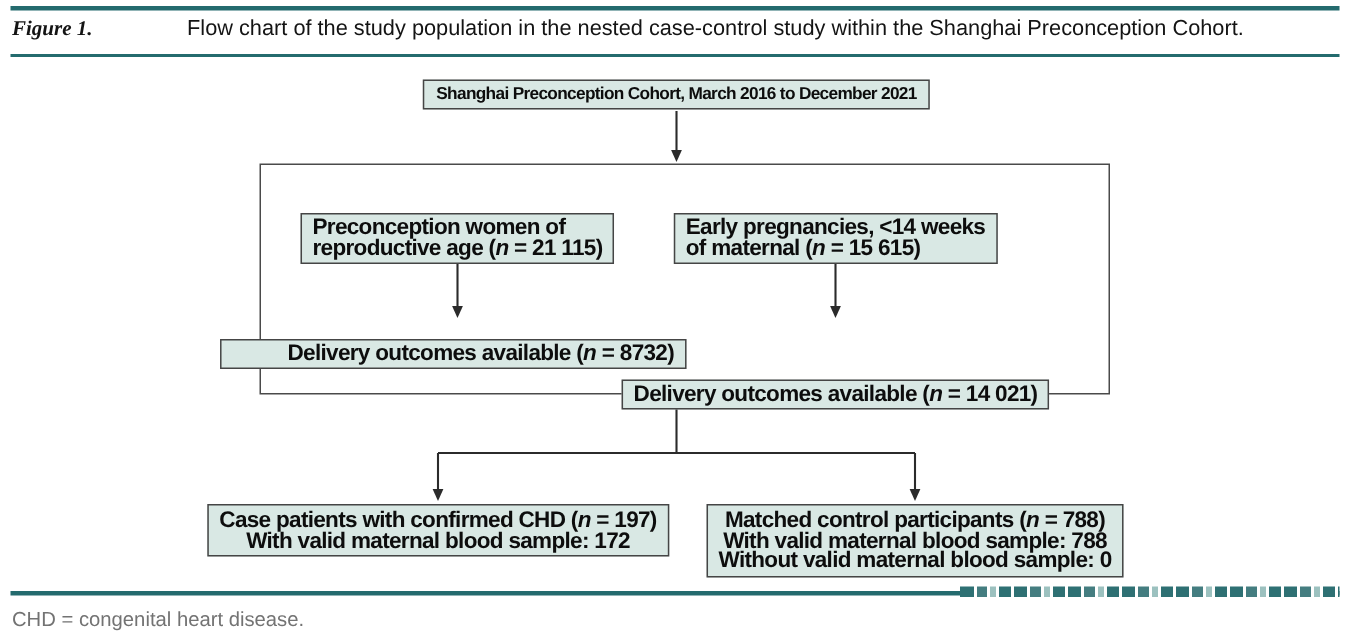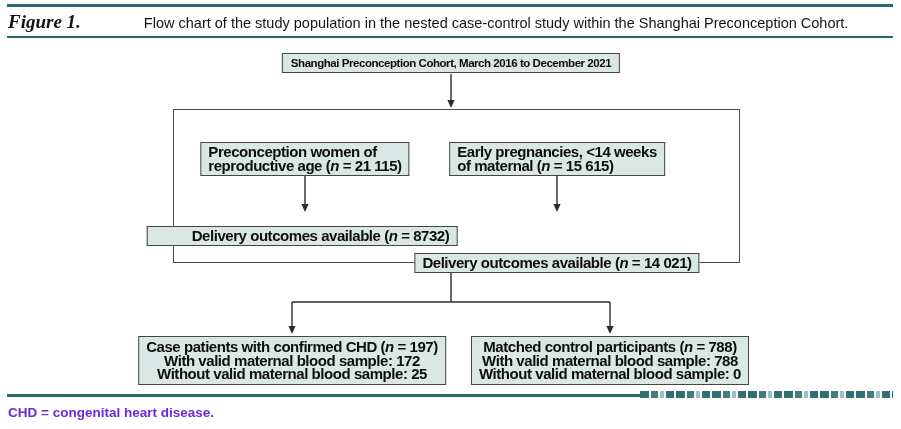--- a/index.html
+++ b/index.html
@@ -6,21 +6,21 @@
   .screen {
     position:relative; width:901px; height:429px; background:#ffffff;
     font-family:"Liberation Sans", sans-serif; overflow:hidden;
   }
   .rule { position:absolute; left:7px; width:886px; background:#246b6e; }
   .rule-top { top:4px; height:3px; }
   .rule-under { top:36px; height:2px; }
   .rule-bottom { top:394px; height:3px; }
 
   .figure-title { position:absolute; left:8px; top:11px; font-size:14.5px; color:#141414; white-space:nowrap; }
-  .fig-label { font-family:"Liberation Serif", serif; font-style:italic; font-weight:bold; font-size:19px;margin-top:44px; }
+  .fig-label { font-family:"Liberation Serif", serif; font-style:italic; font-weight:bold; font-size:14px;margin-top:44px; }
   .fig-caption { margin-left:19px;padding-left:44px; }
 
   .container-box {
     position:absolute; left:173px; top:109px; width:567px; height:154px;
     border:1.5px solid #4a4a4a; box-sizing:border-box; background:transparent;
   }
 
   .connectors { position:absolute; left:0; top:0; }
 
   .node {
@@ -39,21 +39,21 @@
   .node-case     { left:292px; top:336px; line-height:13.5px; padding:3px 7px; }
   .node-control  { left:610px; top:336px; line-height:13.5px; padding:3px 7px; }
 
   .watermark {
     position:absolute; left:640px; top:391px; width:253px; height:7px; z-index:2;
     background:repeating-linear-gradient(90deg,
       #2e7073 0 9px, #ffffff 9px 11px, #447d80 11px 18px, #ffffff 18px 20px,
       #9cc1bf 20px 24px, #ffffff 24px 26px, #2e7073 26px 34px, #ffffff 34px 36px);
   }
 
-  .footnote { position:absolute; left:8px; top:405px; font-size:13.5px; color:#6d28d9;font-weight:bold; }
+  .footnote { position:absolute; left:8px; top:405px; font-size:13.5px; color:#737373; }
 </style>
 </head>
 <body>
 
 <div class="screen">
 
   <div class="rule rule-top"></div>
 
   <div class="figure-title">
     <span class="fig-label">Figure 1.</span><span class="fig-caption">Flow chart of the study population in the nested case-control study within the Shanghai Preconception Cohort.</span>
@@ -100,21 +100,20 @@
       <div><span>Delivery outcomes available (</span><i>n</i><span> = 8732)</span></div>
     </div>
 
   <div class="node node-deliv-r">
       <div><span>Delivery outcomes available (</span><i>n</i><span> = 14 021)</span></div>
     </div>
 
   <div class="node node-case">
       <div><span>Case patients with confirmed CHD (</span><i>n</i><span> = 197)</span></div>
       <div><span>With valid maternal blood sample: 172</span></div>
-      <div><span>Without valid maternal blood sample: 25</span></div>
     </div>
 
   <div class="node node-control">
       <div><span>Matched control participants (</span><i>n</i><span> = 788)</span></div>
       <div><span>With valid maternal blood sample: 788</span></div>
       <div><span>Without valid maternal blood sample: 0</span></div>
     </div>
 
   <div class="rule rule-bottom"></div>
   <div class="watermark"></div>

